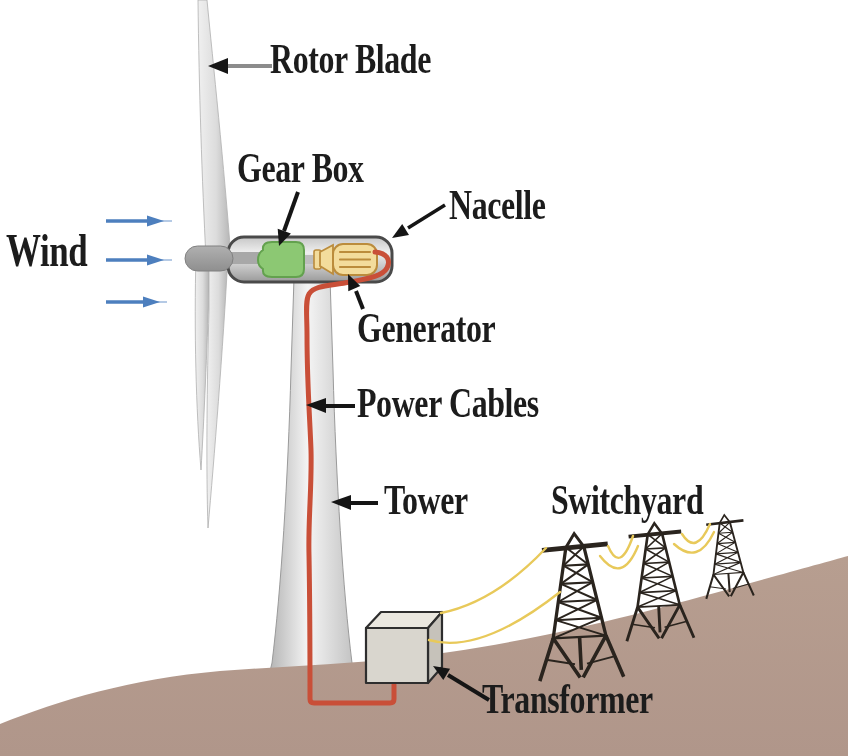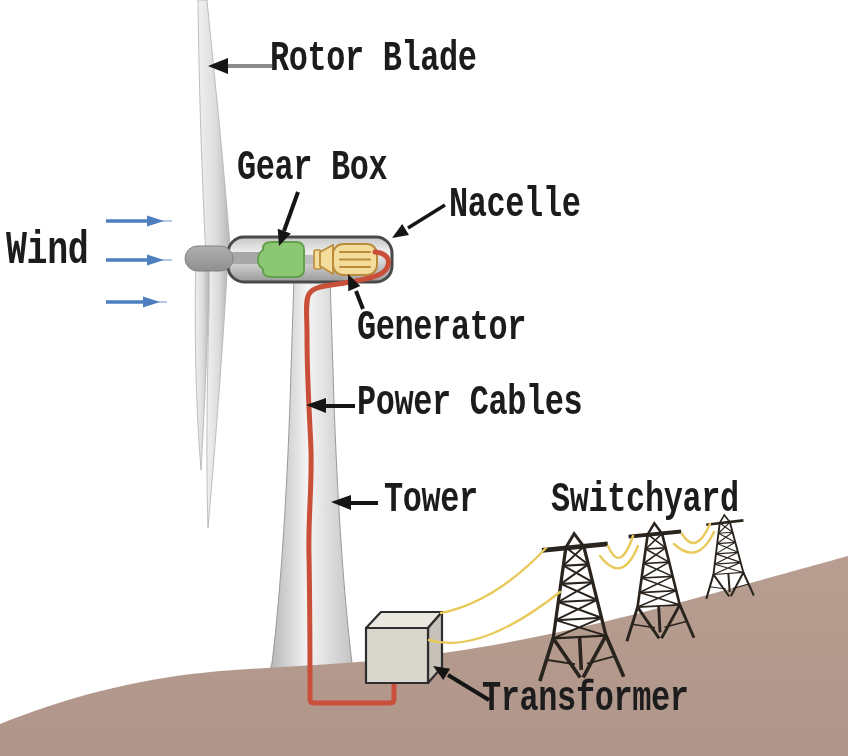--- a/index.html
+++ b/index.html
@@ -1,21 +1,21 @@
 <!DOCTYPE html>
 <html style="--background: #ffffff; --label-text: #1c1c1c; --arrow-black: #151515; --arrow-shaft-gray: #8c8c8c; --wind-arrow-blue: #4d7fbe; --wind-arrow-blue-light: #9db9dd; --blade-light: #f0f0f0; --blade-dark: #b4b4b4; --hub-gray: #9c9c9c; --nacelle-border: #4a4a4a; --gear-box-green: #8cc873; --gear-box-green-dark: #63a14e; --generator-yellow: #f3dc9c; --generator-yellow-dark: #bb8c3c; --cable-red: #c94f38; --tower-light: #f4f4f4; --tower-dark: #b5b5b5; --transformer-front: #d9d6ce; --transformer-top: #eae7df; --transformer-side: #c6c2ba; --transformer-outline: #2e2e2e; --wire-yellow: #e8c95a; --pylon-dark: #2a241e; --ground-brown: #b79e90; --ground-brown-deep: #b0968a;"><head>
 <meta charset="utf-8">
 <style>
   html,body{margin:0;padding:0;background:#ffffff;}
   .stage{
     position:relative;
     width:848px;height:756px;
     background:var(--background,#ffffff);
     overflow:hidden;
-    font-family:Liberation Mono, monospace;
+    font-family:Liberation Serif, serif;
   }
   .stage svg{position:absolute;left:0;top:0;}
   .lbl{
     position:absolute;
     font-weight:bold;
     font-size:42px;
     line-height:1;
     color:var(--label-text,#1c1c1c);
     letter-spacing:-0.5px;
     white-space:nowrap;

